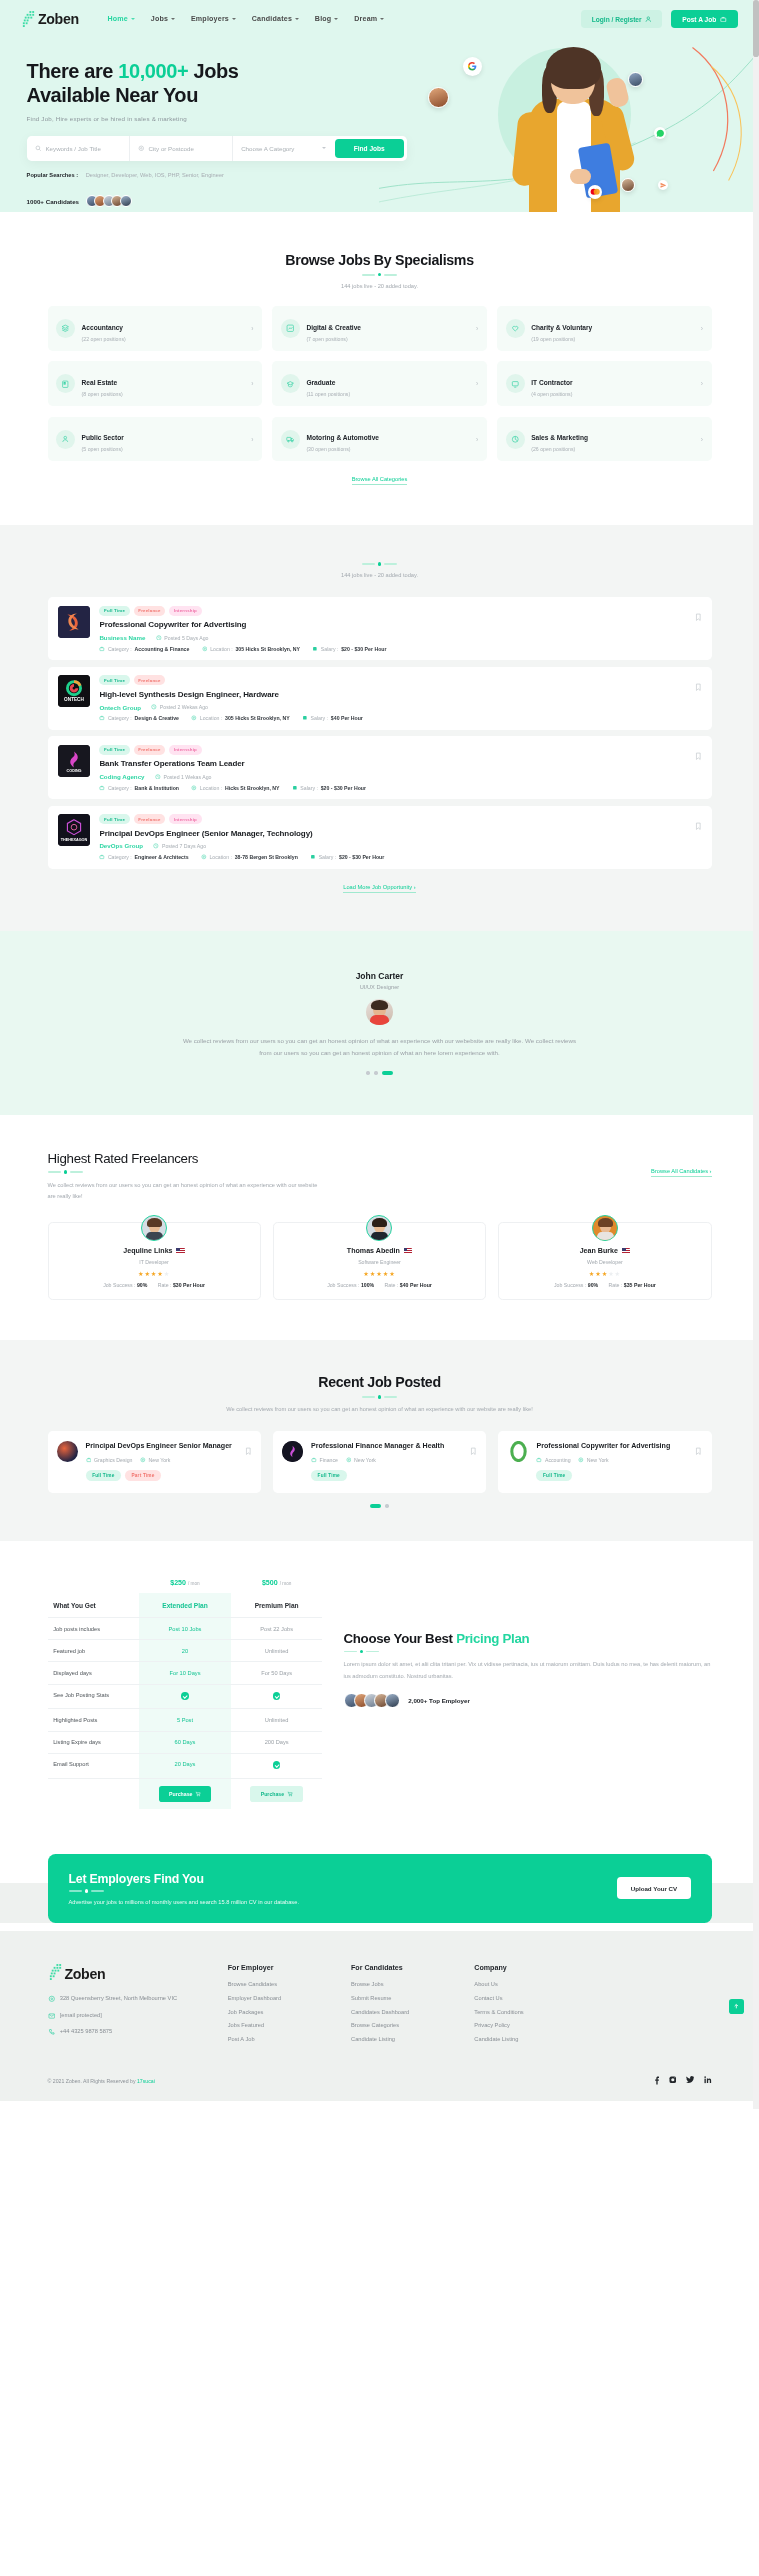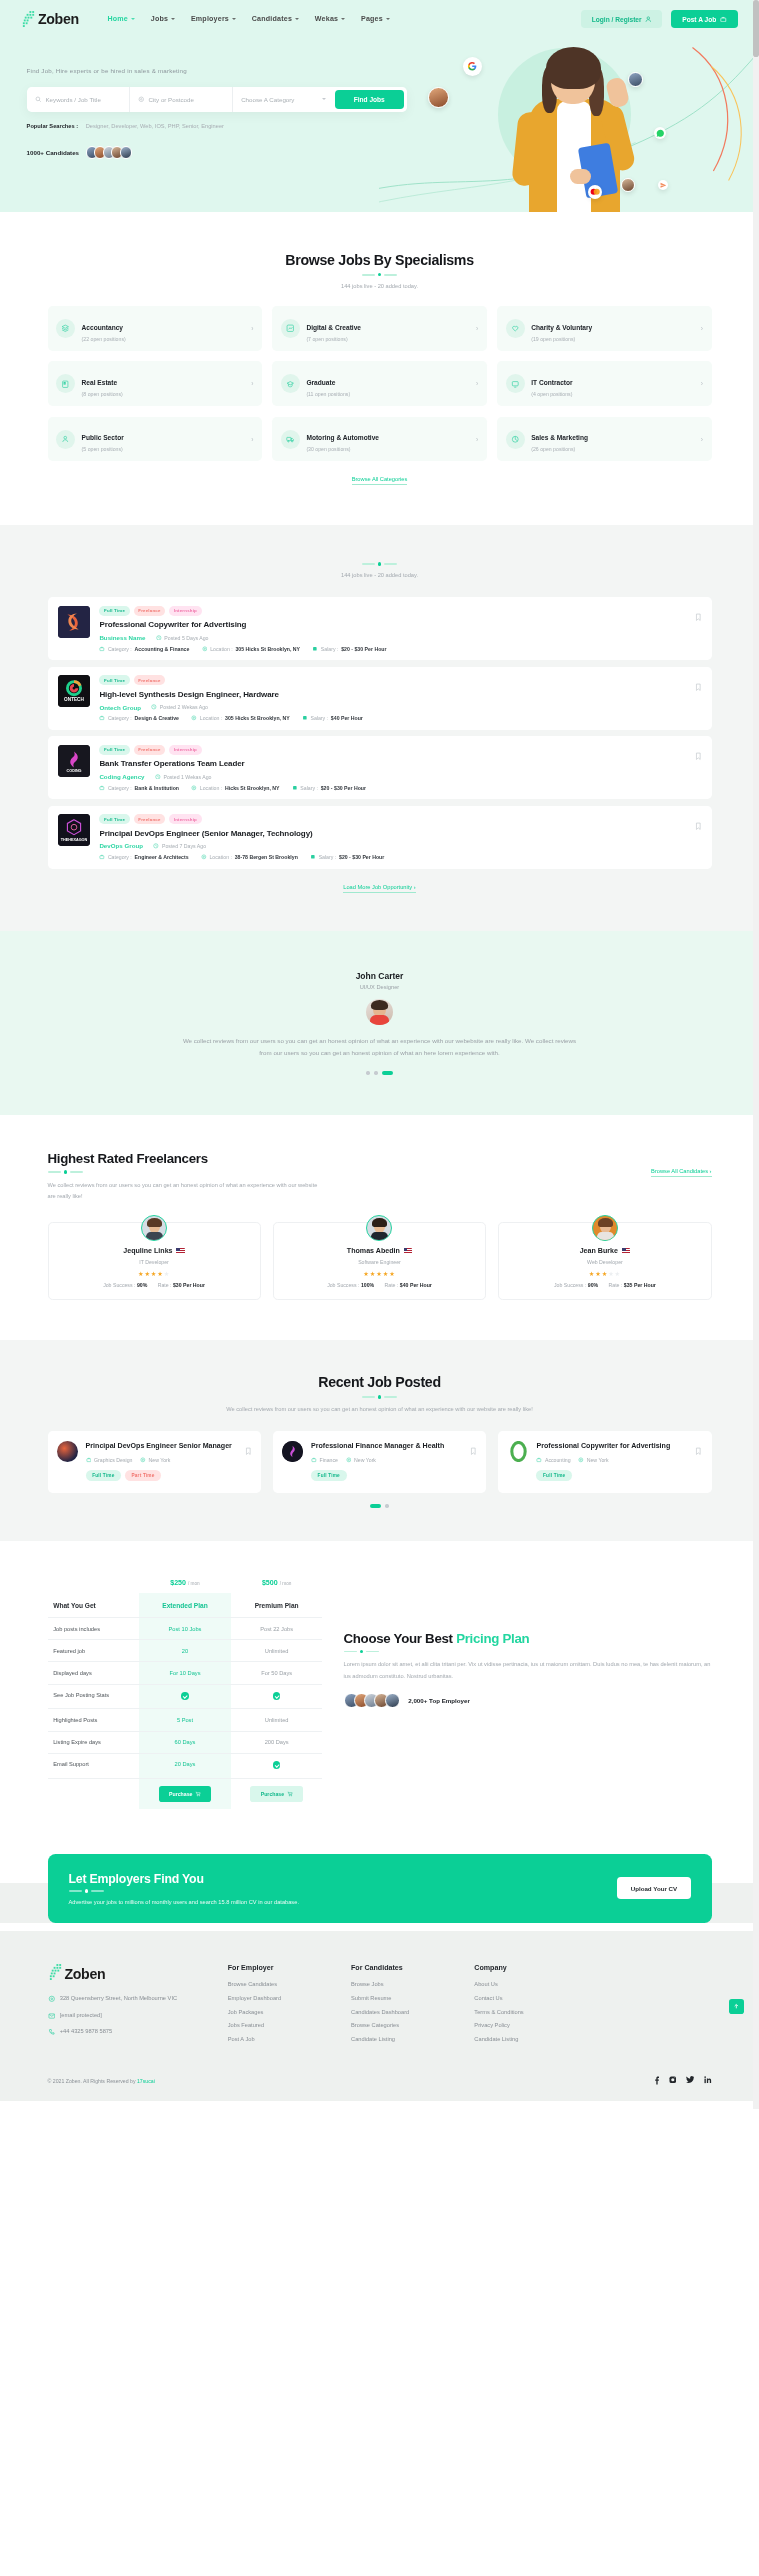--- a/index.html
+++ b/index.html
@@ -155,21 +155,21 @@
   .testi-av .h { position:absolute; left:4.7px; top:0.9px; width:17px; height:10.4px; border-radius:50% 50% 30% 30%; background:#3c2a20; }
   .testi-av .b { position:absolute; left:3.8px; top:16px; width:19px; height:11.4px; border-radius:5.7px 5.7px 0 0; background:#e8453c; }
   .testi p { font-size: 6.2px; color: #9ba1a7; line-height: 2; max-width: 399px; margin: 9.5px auto 0; }
   .slider-dots { display: flex; justify-content: center; align-items: center; gap: 4.7px; margin-top: 11.4px; }
   .sd { width: 3.3px; height: 3.3px; border-radius: 50%; background: #c6cbd0; }
   .sd.on { width: 10.4px; height: 3.8px; border-radius: 2.8px; background: #0bcf96; }
 
   
   .freel { background: #fff; padding: 28.5px 0 32px; }
   .freel-head { display: flex; align-items: flex-start; }
-  .freel-head h2 { font-size: 13.3px; font-weight: 700; color: #16181c; letter-spacing: -0.3px; }
+  .freel-head h2 { font-size: 13.3px; font-weight: 400; color: #16181c; letter-spacing: -0.3px; }
   .dots.left { justify-content: flex-start; margin: 3.8px 0 5.7px; }
   .freel-head p { font-size: 5.7px; color: #a3a9af; line-height: 1.9; max-width: 275px; }
   .freel-link { margin-left: auto; font-size: 5.7px; color: #0bcf96; border-bottom: 0.9px solid #9fe9cf; padding-bottom: 1.9px; cursor: pointer; margin-top: 17px; }
   .fl-grid { display: grid; grid-template-columns: repeat(3,1fr); gap: 12.3px; margin-top: 21px; }
   .fl-card { border: 0.9px solid #eef0f2; border-radius: 4.7px; padding: 12.3px 8.5px 10.4px; text-align: center; position: relative; }
   .fl-pic { width: 26px; height: 26px; border-radius: 50%; margin: -21px auto 0; border: 1.4px solid #25d3a0; background: #d6dde4; position: relative; overflow: hidden; }
   .fl-pic .f { position: absolute; left: 6.6px; top: 4.7px; width: 11.4px; height: 12.3px; border-radius: 50%; background: #e7bb95; }
   .fl-pic .h { position: absolute; left: 4.7px; top: 1.9px; width: 15px; height: 9.5px; border-radius: 50% 50% 25% 25%; background: #4a3222; }
   .fl-pic .b { position: absolute; left: 3.8px; top: 16px; width: 17px; height: 10.4px; border-radius: 4.7px 4.7px 0 0; background: #2c3440; }
   .fl-name { font-size: 7.1px; font-weight: 700; color: #1a1d21; margin-top: 6.6px; display: flex; align-items: center; justify-content: center; gap: 3.8px; }
@@ -288,25 +288,25 @@
         </div>
       <div class="nav-item">
           <span>Employers</span>
           <i class="caret"></i>
         </div>
       <div class="nav-item">
           <span>Candidates</span>
           <i class="caret"></i>
         </div>
       <div class="nav-item">
-          <span>Wekas</span>
+          <span>Blog</span>
           <i class="caret"></i>
         </div>
       <div class="nav-item">
-          <span>Pages</span>
+          <span>Dream</span>
           <i class="caret"></i>
         </div>
     </div>
     <div class="hdr-right">
       <div class="btn-login">
         <span>Login / Register</span>
         <svg width="6.6" height="6.6" viewBox="0 0 16 16" fill="none" stroke="#13b98a" stroke-width="1.6">
             <circle cx="8" cy="5" r="3"></circle>
             <path d="M2.5 14c0-3 2.5-5 5.5-5s5.5 2 5.5 5"></path>
           </svg>
@@ -365,20 +365,24 @@
             <path d="M12 2a10 10 0 00-8.6 15L2 22l5.2-1.4A10 10 0 1012 2z"></path>
           </svg>
       </div>
       <div class="g-circle" style="left:279px; top:142px; width:10.4px; height:10.4px;">
         <svg width="6.6" height="6.6" viewBox="0 0 24 24" fill="#f28b5b">
             <path d="M2 21l21-9L2 3v7l15 2-15 2z"></path>
           </svg>
       </div>
     </div>
     <div class="hero-inner">
+      <h1>
+        <span>There are </span><span class="hl">10,000+</span><span> Jobs</span><br>
+        <span>Available Near You</span>
+      </h1>
       <div class="hero-sub">Find Job, Hire experts or be hired in sales &amp; marketing</div>
 
       <div class="searchbar">
         <div class="sf">
           <svg width="6.6" height="6.6" viewBox="0 0 16 16" fill="none" stroke="#b6bcc2" stroke-width="1.5">
               <circle cx="7" cy="7" r="4.5"></circle>
               <path d="M10.5 10.5L14 14"></path>
             </svg>
           <span>Keywords / Job Title</span>
         </div>

